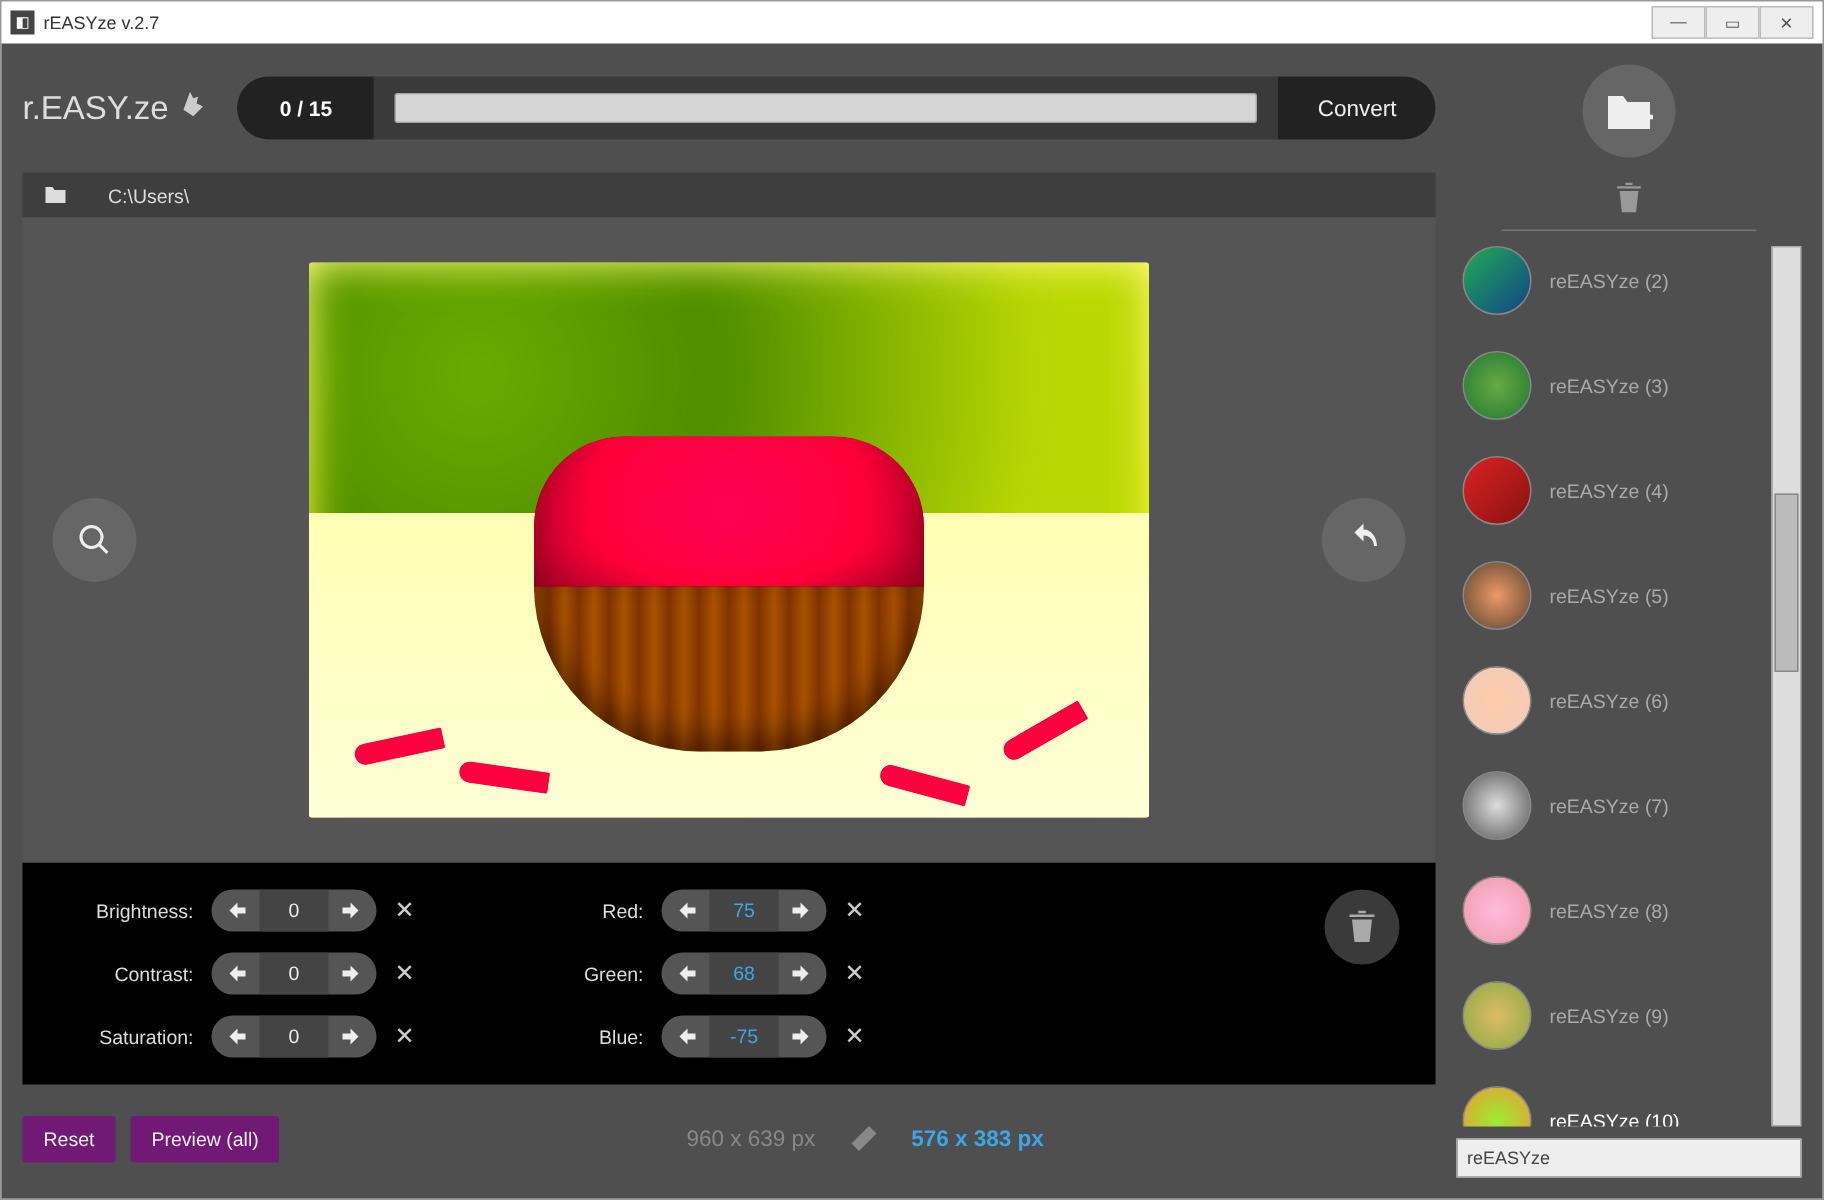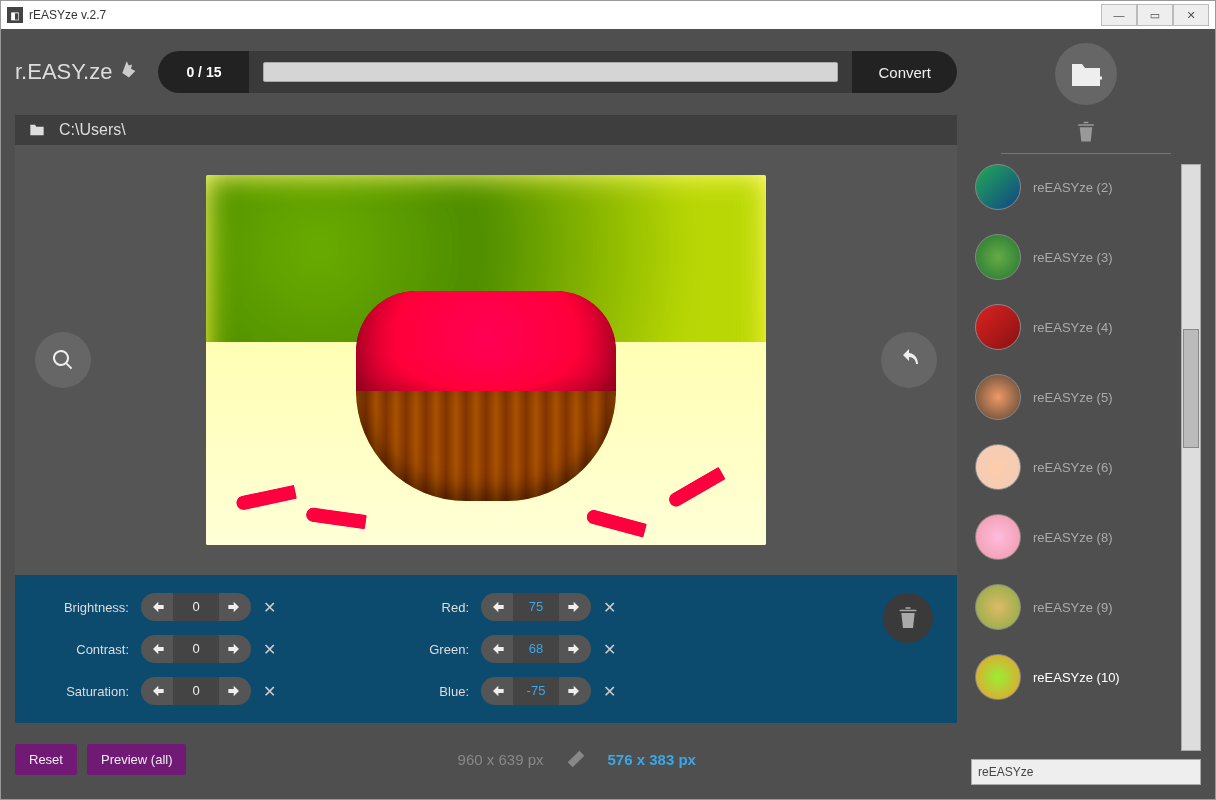--- a/index.html
+++ b/index.html
@@ -11,35 +11,35 @@
   .body{flex:1;background:#4f4f4f;position:relative;display:flex;padding:14px;gap:14px;box-sizing:border-box;min-height:0;}
   .main{flex:1;display:flex;flex-direction:column;min-width:0;}
   .side{width:230px;display:flex;flex-direction:column;}
   .top-row{display:flex;align-items:center;gap:14px;height:58px;margin-bottom:14px;}
   .logo{color:#ddd;font-size:22px;display:flex;align-items:center;gap:6px;font-weight:500;}
   .logo .hand{width:26px;height:26px;fill:#ccc;}
   .progress-wrap{flex:1;display:flex;align-items:center;background:#3a3a3a;border-radius:30px;height:42px;overflow:hidden;}
   .prog-count{background:#222;color:#fff;font-weight:bold;font-size:14px;padding:0 28px;height:100%;display:flex;align-items:center;border-radius:30px 0 0 30px;}
   .prog-track{flex:1;height:18px;background:#d5d5d5;border:1px solid #aaa;margin:0 14px;border-radius:2px;}
   .convert{background:#222;color:#eee;height:100%;display:flex;align-items:center;padding:0 26px;font-size:15px;border-radius:0 30px 30px 0;}
-  .pathbar{height:30px;background:#3e3e3e;display:flex;align-items:center;padding:0 14px;color:#ddd;font-size:16px;gap:14px;}
+  .pathbar{height:30px;background:#3e3e3e;display:flex;align-items:center;padding:0 14px;color:#ddd;font-size:13px;gap:27px;}
   .pathbar .folder-ico{width:16px;height:14px;fill:#ddd;}
   .preview-area{flex:1;background:#555;border:0;display:flex;align-items:center;justify-content:center;position:relative;min-height:0;}
   .round-btn{width:56px;height:56px;border-radius:50%;background:#666;display:flex;align-items:center;justify-content:center;position:absolute;}
   .round-btn svg{width:24px;height:24px;fill:#eee;}
   .round-left{left:20px;top:50%;transform:translateY(-50%);}
   .round-right{right:20px;top:50%;transform:translateY(-50%);}
   .img-preview{width:560px;height:370px;border-radius:2px;position:relative;overflow:hidden;background:linear-gradient(180deg,#f5f0a8 0,#f0e878 60%,#fffad0 100%);filter:saturate(1.6) contrast(1.1);}
   .blur-bg{position:absolute;inset:0;background:radial-gradient(circle at 20% 20%,#7a9f3a 0,#5f8330 30%,#b7c850 70%);filter:blur(14px);}
   .table{position:absolute;left:0;right:0;bottom:0;height:55%;background:linear-gradient(180deg,#f5f5c8 0,#ffffe0 100%);}
   .basket{position:absolute;left:50%;bottom:12%;transform:translateX(-50%);width:300px;height:190px;}
   .basket .pile{position:absolute;top:-20px;left:20px;right:20px;height:120px;border-radius:60px 60px 20px 20px;background:radial-gradient(circle at 50% 40%,#e6004c 0,#b4003b 50%,#780028 100%);box-shadow:inset 0 -20px 30px rgba(0,0,0,.3);}
   .basket .bowl{position:absolute;bottom:0;left:20px;right:20px;height:110px;border-radius:0 0 120px 120px;background:repeating-linear-gradient(90deg,#8b5a2b 0,#6b3f1a 10px,#8b5a2b 20px);box-shadow:inset 0 -10px 20px rgba(0,0,0,.4);}
   .chili{position:absolute;width:60px;height:14px;background:#d6003d;border-radius:40px 6px 6px 40px;transform:rotate(-12deg);}
-  .controls{background:#0c4a6e;padding:18px 24px;display:flex;gap:40px;align-items:flex-start;margin-top:0;}
+  .controls{background:#000000;padding:18px 24px;display:flex;align-items:flex-start;margin-top:0;}
   .col{display:flex;flex-direction:column;gap:14px;}
   .col1{flex:0 0 300px;}
   .col2{flex:0 0 300px;}
   .spacer{flex:1;}
   .ctrl-row{display:flex;align-items:center;gap:12px;}
   .ctrl-row .lbl{width:90px;text-align:right;color:#ddd;font-size:13px;}
   .stepper{display:flex;align-items:center;background:#555;border-radius:30px;height:28px;overflow:hidden;}
   .stepper .arrow{width:32px;height:100%;display:flex;align-items:center;justify-content:center;}
   .stepper .arrow svg{width:16px;height:16px;fill:#eee;}
   .stepper .val{width:46px;text-align:center;color:#eee;font-size:13px;background:#444;height:100%;line-height:28px;}
@@ -283,20 +283,24 @@
             </div>
             <div class="thumb-row">
               <div class="thumb-circ" style="background:radial-gradient(circle,#e96,#543)"></div>
               <span>reEASYze (5)</span>
             </div>
             <div class="thumb-row">
               <div class="thumb-circ" style="background:radial-gradient(circle,#fca,#ecb)"></div>
               <span>reEASYze (6)</span>
             </div>
             <div class="thumb-row">
+              <div class="thumb-circ" style="background:radial-gradient(circle,#ddd,#555)"></div>
+              <span>reEASYze (7)</span>
+            </div>
+            <div class="thumb-row">
               <div class="thumb-circ" style="background:radial-gradient(circle,#fbd,#e9a)"></div>
               <span>reEASYze (8)</span>
             </div>
             <div class="thumb-row">
               <div class="thumb-circ" style="background:radial-gradient(circle,#db6,#8a4)"></div>
               <span>reEASYze (9)</span>
             </div>
             <div class="thumb-row selected">
               <div class="thumb-circ" style="background:radial-gradient(circle,#9e3,#e93)"></div>
               <span>reEASYze (10)</span>

